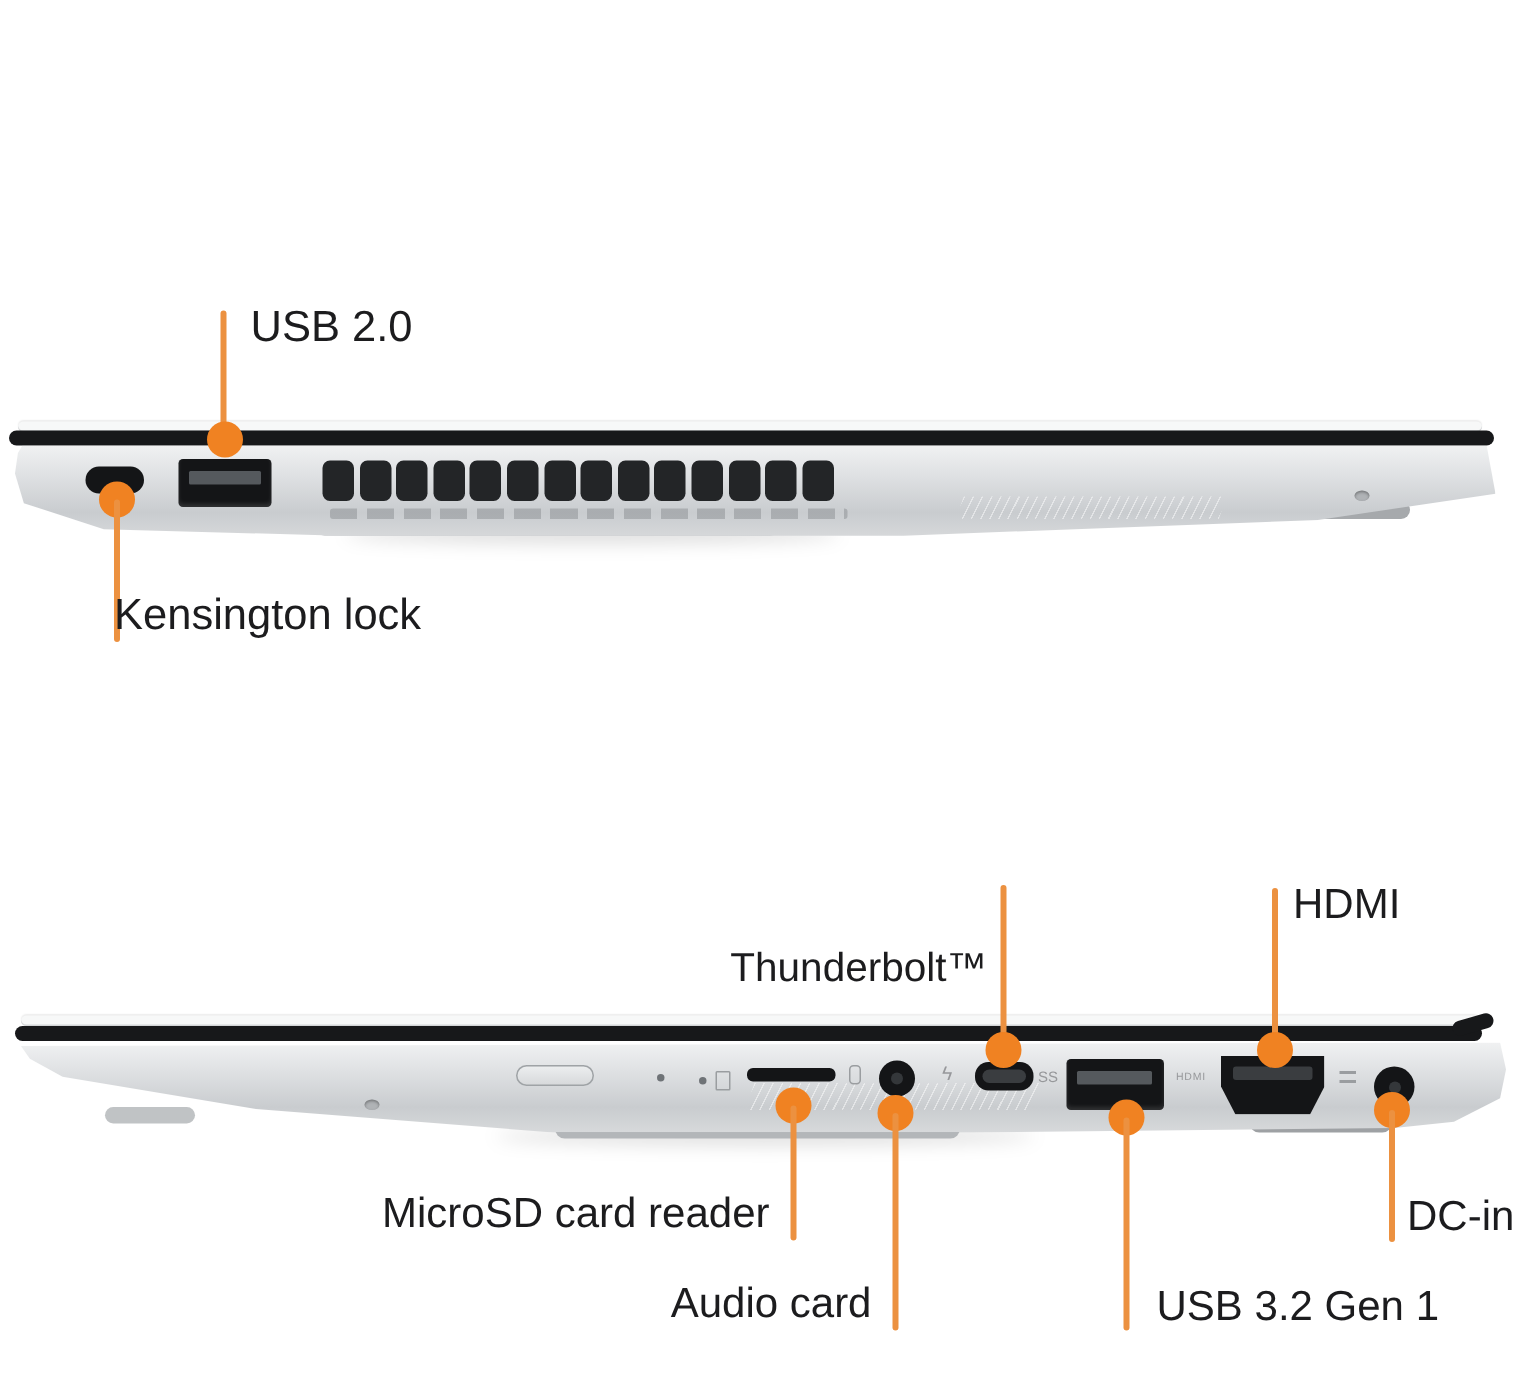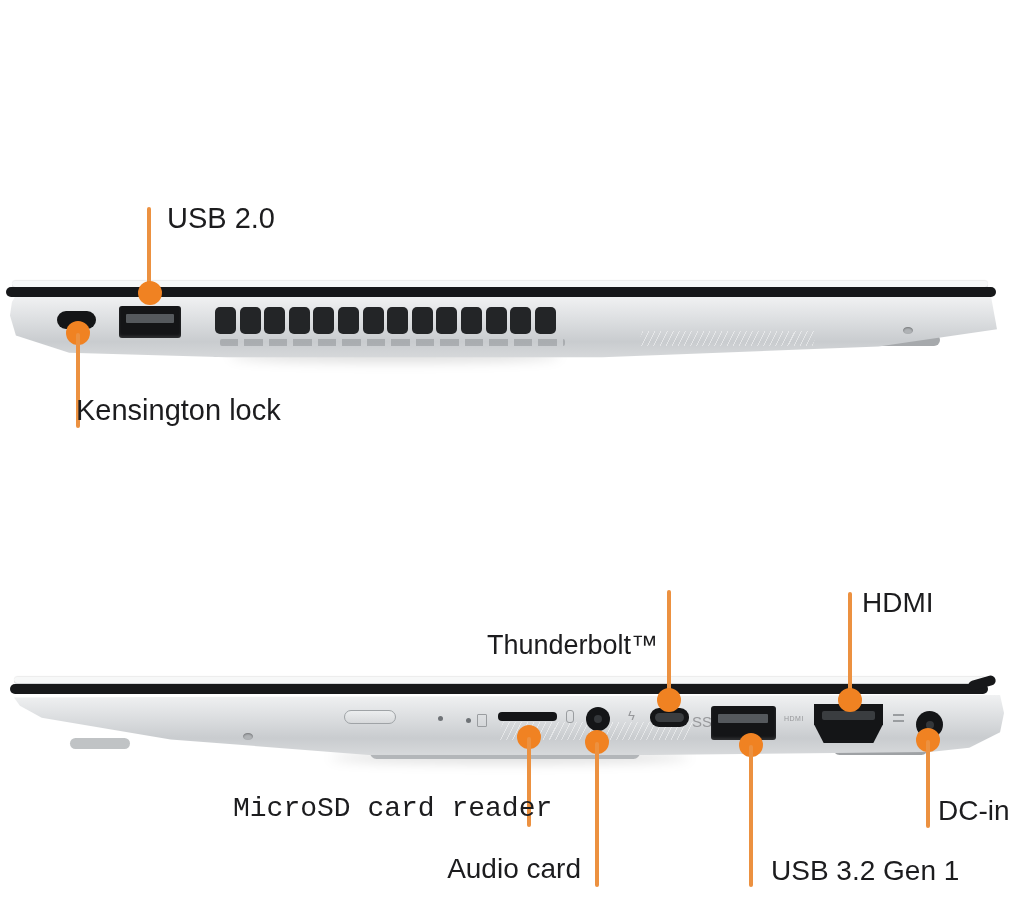--- a/index.html
+++ b/index.html
@@ -156,21 +156,21 @@
     <div class="abs mark-box" style="left:566px;top:710px;width:6px;height:11px;border-radius:3px;"></div>
     <div class="abs port round-port" style="left:586px;top:707px;width:24px;height:24px;">
       <div class="pin"></div>
     </div>
 
     <div class="abs marking" style="left:628px;top:709px;font-size:13px;">ϟ</div>
     <div class="abs port usbC" style="left:650px;top:708px;width:39px;height:19px;">
       <div class="inner"></div>
     </div>
 
-    <div class="abs marking" style="left:692px;top:714px;font-size:15px;">SS</div>
+    <div class="abs marking" style="left:692px;top:714px;font-size:10px;">SS</div>
     <div class="abs port usbA" style="left:711px;top:706px;width:65px;height:34px;">
       <div class="tongue" style="width:50px;"></div>
     </div>
 
     <div class="abs marking" style="left:784px;top:715px;font-size:7px;letter-spacing:.5px;">HDMI</div>
     <div class="abs port hdmi" style="left:814px;top:704px;width:69px;height:39px;">
       <div class="inner"></div>
     </div>
 
     <div class="abs dc-mark" style="left:893px;top:714px;width:11px;"></div>
@@ -189,21 +189,21 @@
 
   <div>
     <div class="abs c-label" style="left:862px;top:587px;">HDMI</div>
     <div class="abs c-line" style="left:848px;top:592px;height:108px;"></div>
     <div class="abs c-dot" style="left:838px;top:688px;"></div>
   </div>
 
   <div>
     <div class="abs c-dot" style="left:517px;top:725px;"></div>
     <div class="abs c-line" style="left:527px;top:737px;height:90px;"></div>
-    <div class="abs c-label right" style="left:233px;top:793px;width:280px;font-family:Liberation Mono, monospace;">MicroSD card reader</div>
+    <div class="abs c-label right" style="left:233px;top:793px;width:280px;">MicroSD card reader</div>
   </div>
 
   <div>
     <div class="abs c-dot" style="left:585px;top:730px;"></div>
     <div class="abs c-line" style="left:595px;top:742px;height:145px;"></div>
     <div class="abs c-label right" style="left:440px;top:853px;width:141px;">Audio card</div>
   </div>
 
   <div>
     <div class="abs c-dot" style="left:739px;top:733px;"></div>

